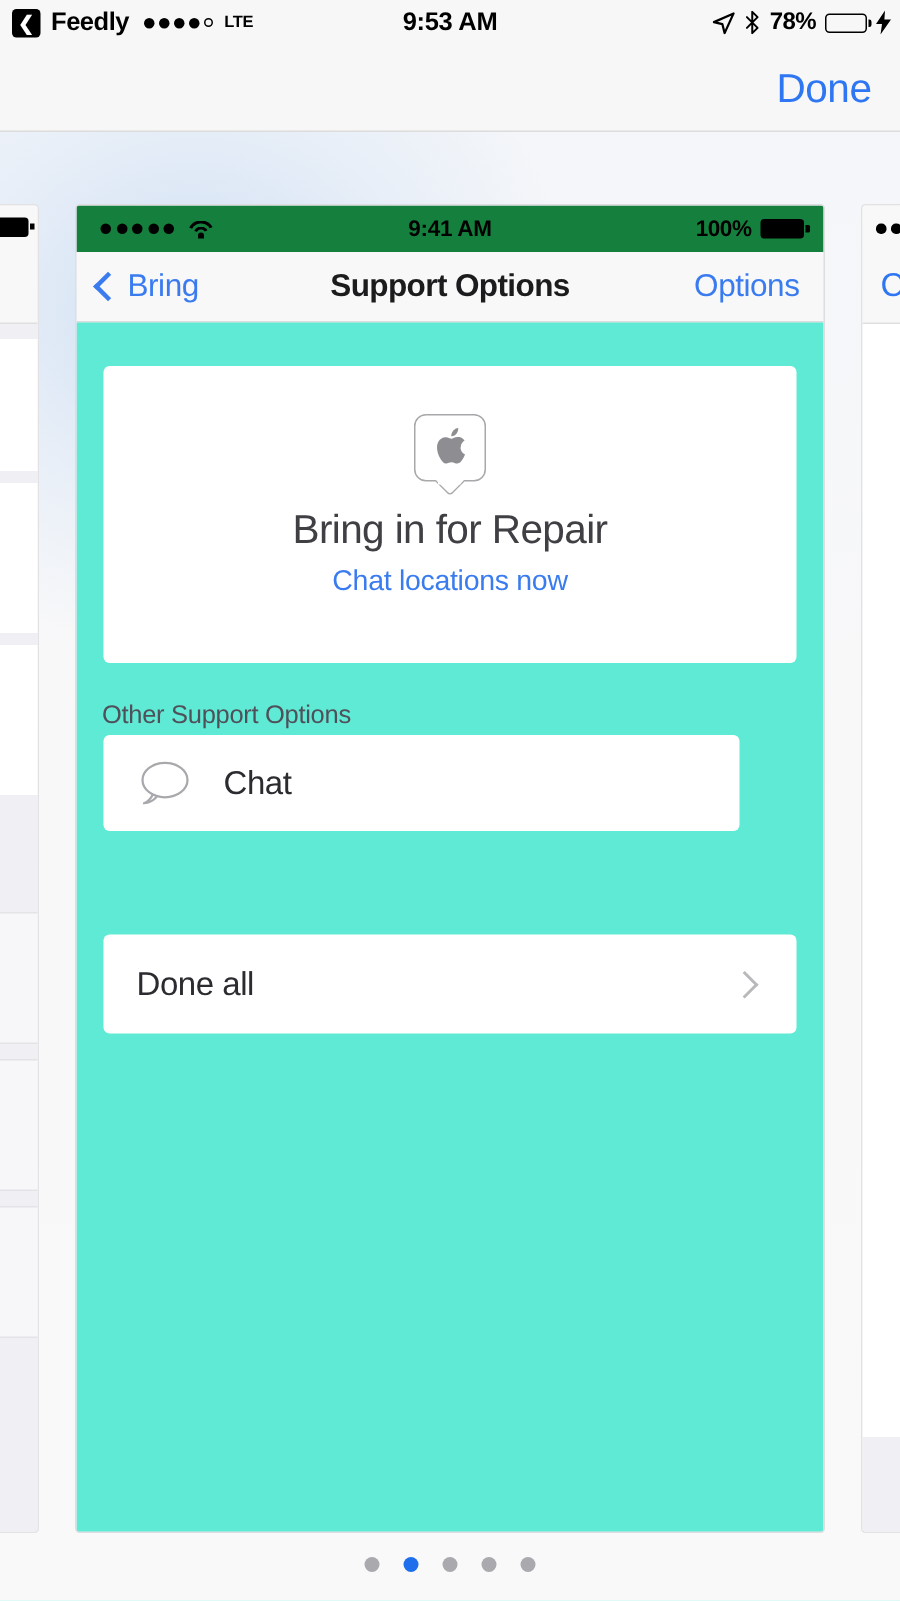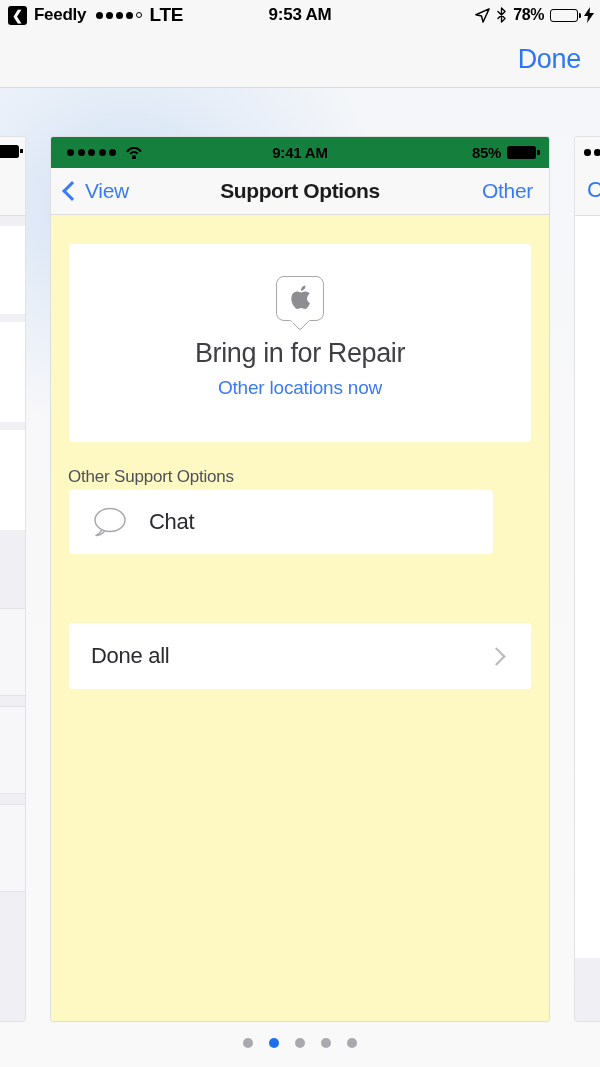--- a/index.html
+++ b/index.html
@@ -52,21 +52,21 @@
   .sdot {
     width: 7px; height: 7px;
     border-radius: 50%;
     background: #000;
   }
   .sdot.hollow {
     background: transparent;
     border: 1.3px solid #000;
     width: 4.4px; height: 4.4px;
   }
-  .sb-carrier { font-size: 19px; font-weight: bold; letter-spacing: -0.2px; }
+  .sb-carrier { font-size: 11px; font-weight: bold; letter-spacing: -0.2px; }
   .sb-center {
     position: absolute;
     left: 0; right: 0;
     text-align: center;
     font-size: 17px;
     font-weight: bold;
     letter-spacing: -0.2px;
   }
   .sb-right {
     position: absolute;
@@ -353,21 +353,21 @@
     right: 16px;
     color: #3a7cf0;
     font-size: 21px;
     letter-spacing: -0.3px;
     cursor: pointer;
   }
 
   .shot-body {
     position: relative;
     height: 809px;
-    background: #fef9c3;
+    background: #5eead4;
     padding: 0;
   }
 
   
   .hero-card {
     position: absolute;
     left: 18px;
     top: 29px;
     width: 462px;
     height: 198px;
@@ -606,48 +606,48 @@
         <i></i>
       </span>
       <span class="wifi-icon">
         <span class="w1"></span>
           <span class="w2"></span>
           <span class="w3"></span>
       </span>
     </div>
     <div class="shot-sb-time">9:41 AM</div>
     <div class="shot-sb-right">
-      <span class="shot-sb-pct">85%</span>
+      <span class="shot-sb-pct">100%</span>
       <span class="shot-batt"></span>
     </div>
   </div>
 
   <div class="shot-navbar">
     <div class="nav-back">
       <span class="chev-left"></span>
-      <span>View</span>
+      <span>Bring</span>
     </div>
     <div class="nav-title">Support Options</div>
-    <div class="nav-cancel">Other</div>
+    <div class="nav-cancel">Options</div>
   </div>
 
   <div class="shot-body">
 
     <div class="hero-card">
       <div class="apple-bubble">
         <span class="box"></span>
         <span class="tail"></span>
         <span class="mask"></span>
         <svg width="21" height="25" viewBox="0 0 21 25">
           <path d="M17.2 13.2c0-3 2.4-4.4 2.5-4.5-1.4-2-3.5-2.3-4.3-2.3-1.8-.2-3.5 1.1-4.5 1.1-0.9 0-2.3-1.1-3.8-1-2 0-3.8 1.1-4.8 2.9-2 3.5-.5 8.8 1.5 11.7 1 1.4 2.1 3 3.6 2.9 1.4-.1 2-.9 3.7-.9 1.7 0 2.2.9 3.8.9 1.6 0 2.6-1.4 3.5-2.8 1.1-1.6 1.6-3.2 1.6-3.3-.1 0-3-1.2-3-4.7z" fill="#8d8d92"></path>
           <path d="M14.3 4.2c.8-1 1.3-2.4 1.2-3.8-1.2 0-2.6.8-3.4 1.8-.7.9-1.4 2.3-1.2 3.6 1.3.1 2.6-.7 3.4-1.6z" fill="#8d8d92"></path>
         </svg>
       </div>
       <div class="hero-title">Bring in for Repair</div>
-      <div class="hero-link">Other locations now</div>
+      <div class="hero-link">Chat locations now</div>
     </div>
 
     <div class="section-header">Other Support Options</div>
 
     <div class="options-group">
       <div class="option-row">
         <span class="option-icon">
           <svg width="40" height="32" viewBox="0 0 40 32">
             <ellipse cx="19" cy="14" rx="15" ry="11.5" fill="none" stroke="#a9a9ad" stroke-width="1.5"></ellipse>
             <path d="M11 23.5 C9.5 26.5 7.5 28.5 5 29.5 C8.5 29.3 11.5 27.5 13.5 25.2" fill="none" stroke="#a9a9ad" stroke-width="1.5" stroke-linejoin="round"></path>

